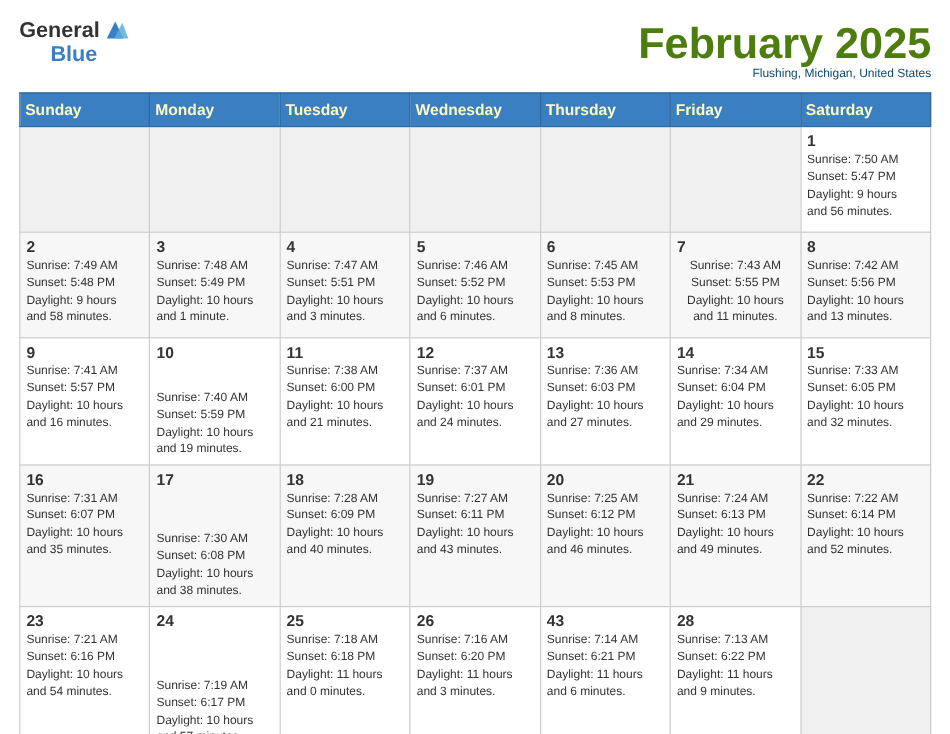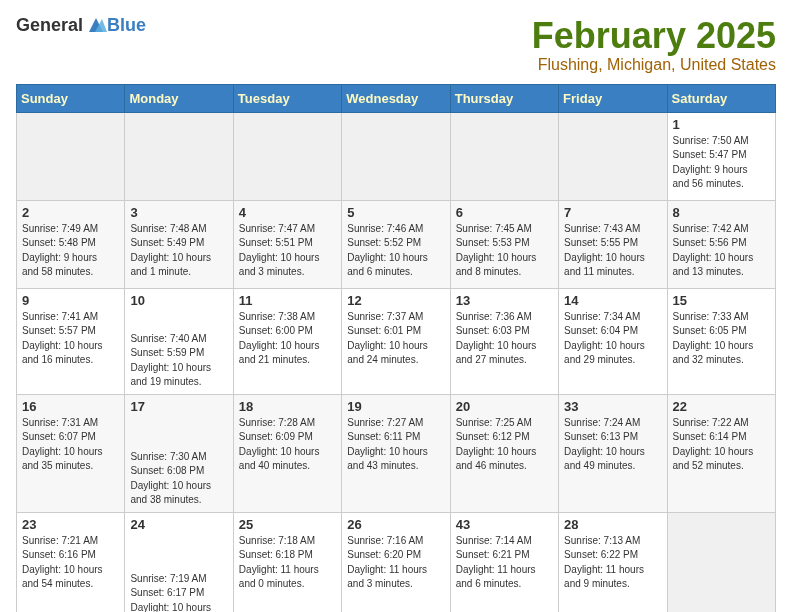--- a/index.html
+++ b/index.html
@@ -27,34 +27,35 @@
       line-height: 1.1;
     }
     .logo-text-blue {
       font-size: 18px;
       font-weight: bold;
       color: #3a7fc1;
       line-height: 1.1;
     }
     .logo-stack {
       display: flex;
-      flex-direction: row;
+      flex-direction: column;
+      text-align: center;
     }
     .title-block {
       text-align: right;
     }
     .month-title {
       font-size: 36px;
       font-weight: bold;
       color: #4d7c0f;
       line-height: 1.1;
     }
     .location-title {
-      font-size: 16px;
-      color: #a16207;
+      font-size: 10px;
+      color: #0c4a6e;
     }
     table {
       width: 100%;
       border-collapse: collapse;
       table-layout: fixed;
     }
     thead th {
       background-color: #3a7fc1;
       color: #fef9c3;
       font-size: 13px;
@@ -172,21 +173,21 @@
         </td>
         <td>
           <span class="day-number">6</span>
           <div class="day-info" style="white-space: pre-line;">Sunrise: 7:45 AM
 Sunset: 5:53 PM
 Daylight: 10 hours
 and 8 minutes.</div>
         </td>
         <td>
           <span class="day-number">7</span>
-          <div class="day-info" style="white-space: pre-line;">Sunrise: 7:43 AM
+          <div class="day-info" style="white-space: pre-line; text-align: center;">Sunrise: 7:43 AM
 Sunset: 5:55 PM
 Daylight: 10 hours
 and 11 minutes.</div>
         </td>
         <td>
           <span class="day-number">8</span>
           <div class="day-info" style="white-space: pre-line;">Sunrise: 7:42 AM
 Sunset: 5:56 PM
 Daylight: 10 hours
 and 13 minutes.</div>
@@ -273,21 +274,21 @@
 and 43 minutes.</div>
         </td>
         <td>
           <span class="day-number">20</span>
           <div class="day-info" style="white-space: pre-line;">Sunrise: 7:25 AM
 Sunset: 6:12 PM
 Daylight: 10 hours
 and 46 minutes.</div>
         </td>
         <td>
-          <span class="day-number">33</span>
+          <span class="day-number">21</span>
           <div class="day-info" style="white-space: pre-line;">Sunrise: 7:24 AM
 Sunset: 6:13 PM
 Daylight: 10 hours
 and 49 minutes.</div>
         </td>
         <td>
           <span class="day-number">22</span>
           <div class="day-info" style="white-space: pre-line;">Sunrise: 7:22 AM
 Sunset: 6:14 PM
 Daylight: 10 hours

